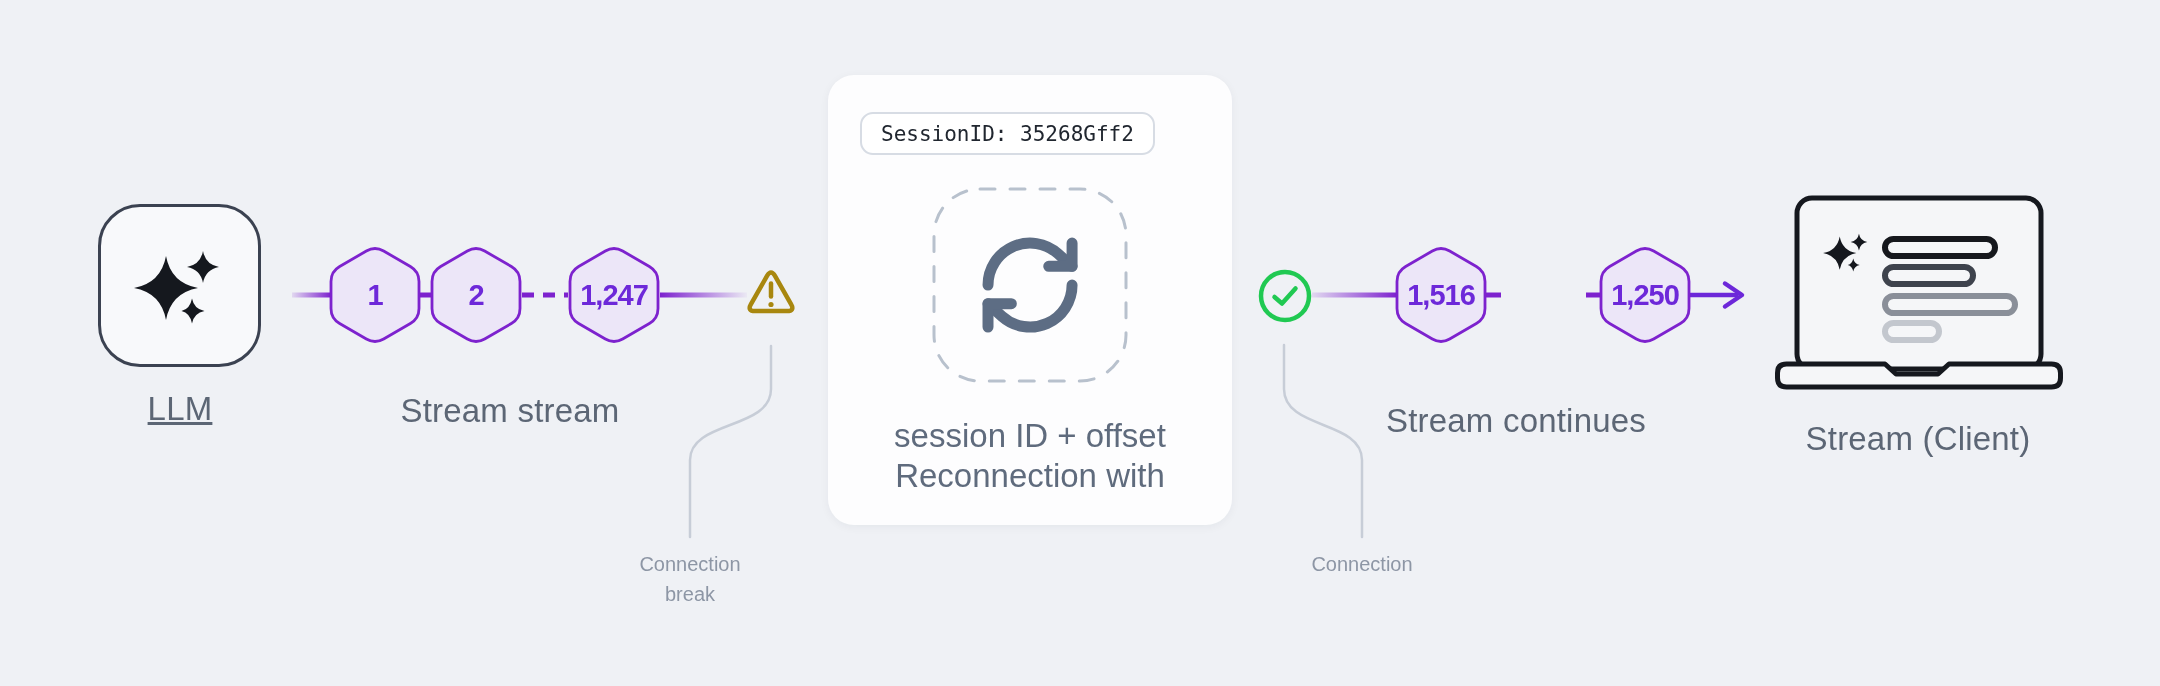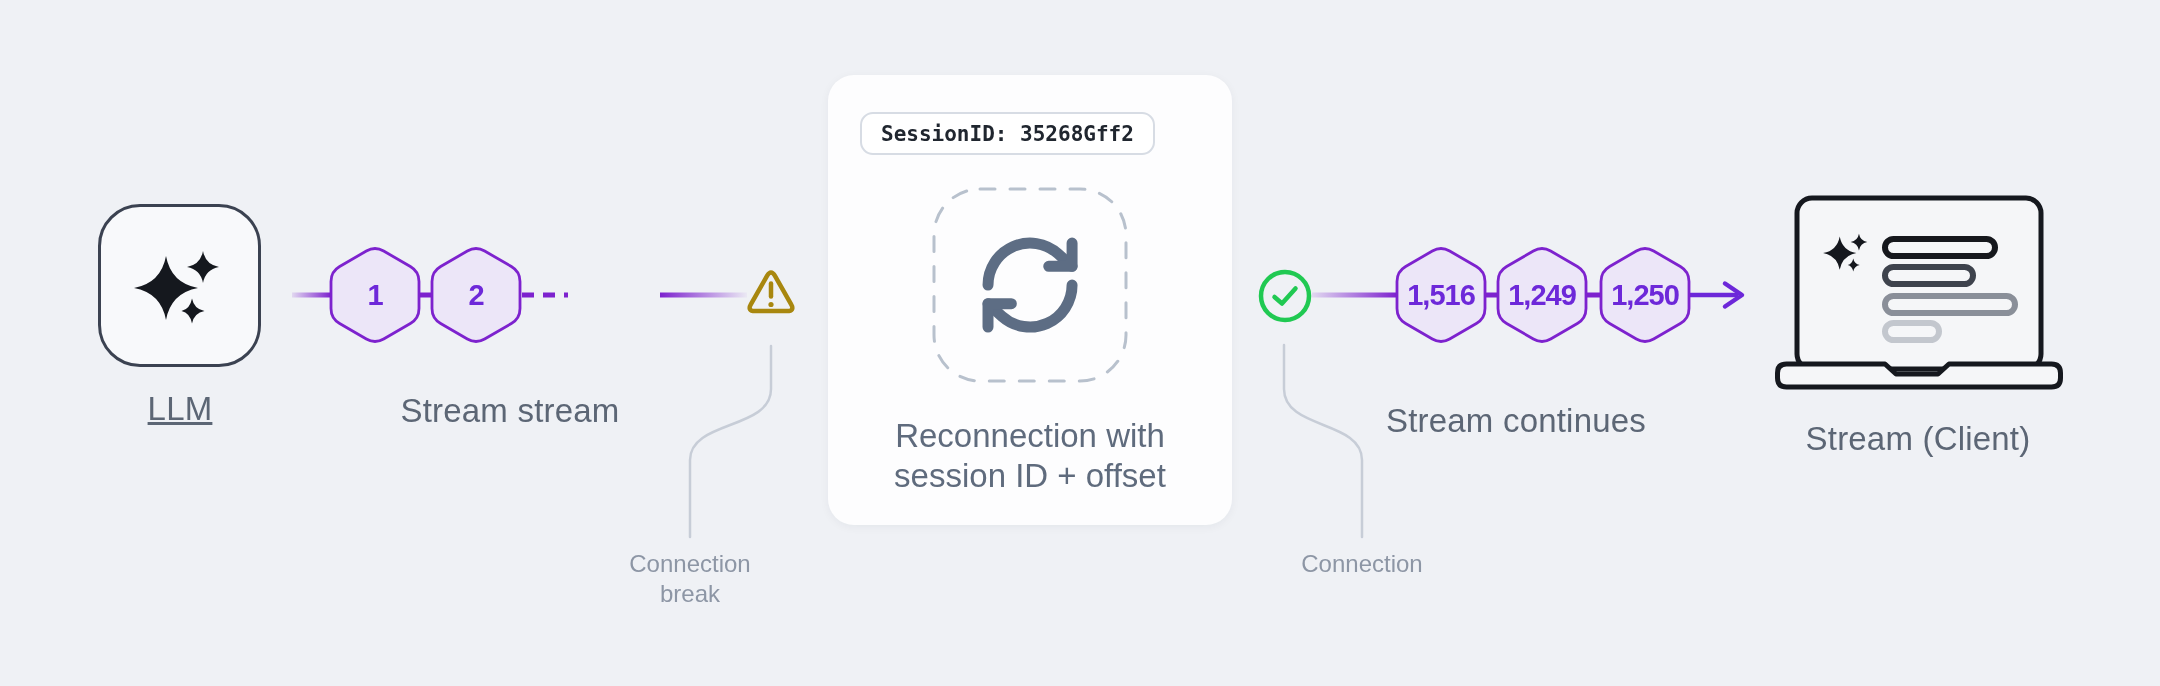--- a/index.html
+++ b/index.html
@@ -3,21 +3,21 @@
 <meta charset="utf-8">
 <style>
   html,body { margin:0; padding:0; background:#eff1f5; }
   .canvas {
     position:relative; width:2160px; height:686px; background:#eff1f5;
     font-family:"Liberation Sans", sans-serif; overflow:hidden;
   }
   .wires { position:absolute; left:0; top:0; }
   .label { position:absolute; text-align:center; }
   .main-label { font-size:33px; color:#5c6675; font-weight:500; letter-spacing:.2px; }
-  .sub-label { font-size:24px; color:#8d96a5; line-height:30px; font-weight:400; }
+  .sub-label { font-size:20px; color:#8d96a5; line-height:30px; font-weight:400; }
   .hex { position:absolute; width:92px; height:100px; top:245px; }
   .hex svg { position:absolute; left:0; top:0; }
   .hex-num {
     position:absolute; left:0; top:0; width:92px; height:100px;
     display:flex; align-items:center; justify-content:center;
     font-size:29px; font-weight:600; color:#6d28d9; letter-spacing:-1px;
   }
   .llm-box {
     position:absolute; left:98px; top:204px; width:163px; height:163px;
     box-sizing:border-box; border:3px solid #3b4251; border-radius:42px;
@@ -26,21 +26,21 @@
   .warn { position:absolute; left:743px; top:265px; }
   .check { position:absolute; left:1257px; top:268px; }
   .card {
     position:absolute; left:828px; top:75px; width:404px; height:450px;
     background:#fdfdfe; border-radius:26px; box-shadow:0 2px 10px rgba(25,35,55,.05);
   }
   .pill {
     position:absolute; left:32px; top:37px; height:43px; box-sizing:border-box;
     border:2px solid #d7dce4; border-radius:13px; background:#ffffff;
     display:flex; align-items:center; padding:0 19px;
-    font-family:"DejaVu Sans Mono", monospace; font-size:21px; font-weight:700;
+    font-family:"DejaVu Sans Mono", monospace; font-size:21px; font-weight:400;
     color:#20262f; white-space:nowrap;
   }
   .dashedbox { position:absolute; left:104px; top:112px; }
   .caption {
     position:absolute; left:0; top:341px; width:404px; text-align:center;
     font-size:33px; line-height:40px; color:#5f6b7d; font-weight:500;
   }
   .laptop { position:absolute; left:1775px; top:192px; }
 </style>
 </head>
@@ -94,20 +94,26 @@
       <path d="M37.35,6.01 Q46,1 54.65,6.01 L81.35,21.49 Q90,26.5 90,36.5 L90,63.5 Q90,73.5 81.35,78.51 L54.65,93.99 Q46,99 37.35,93.99 L10.65,78.51 Q2,73.5 2,63.5 L2,36.5 Q2,26.5 10.65,21.49 Z" fill="#ece6f8" stroke="#7d22ce" stroke-width="2.8"></path>
     </svg>
     <span class="hex-num">1</span>
   </div>
   <div class="hex" style="left:430px;">
     <svg width="92" height="100" viewBox="0 0 92 100">
       <path d="M37.35,6.01 Q46,1 54.65,6.01 L81.35,21.49 Q90,26.5 90,36.5 L90,63.5 Q90,73.5 81.35,78.51 L54.65,93.99 Q46,99 37.35,93.99 L10.65,78.51 Q2,73.5 2,63.5 L2,36.5 Q2,26.5 10.65,21.49 Z" fill="#ece6f8" stroke="#7d22ce" stroke-width="2.8"></path>
     </svg>
     <span class="hex-num">2</span>
   </div>
+  <div class="hex" style="left:568px;">
+    <svg width="92" height="100" viewBox="0 0 92 100">
+      <path d="M37.35,6.01 Q46,1 54.65,6.01 L81.35,21.49 Q90,26.5 90,36.5 L90,63.5 Q90,73.5 81.35,78.51 L54.65,93.99 Q46,99 37.35,93.99 L10.65,78.51 Q2,73.5 2,63.5 L2,36.5 Q2,26.5 10.65,21.49 Z" fill="#ece6f8" stroke="#7d22ce" stroke-width="2.8"></path>
+    </svg>
+    <span class="hex-num">1,247</span>
+  </div>
   <div class="label main-label" style="left:310px; top:392px; width:400px;">Stream stream</div>
 
   <div class="warn">
     <svg width="56" height="54" viewBox="0 0 56 54">
       <path d="M24.03,10.94 Q28,4 31.97,10.94 L48.03,39.06 Q52,46 44,46 L12,46 Q4,46 7.97,39.06 Z" fill="none" stroke="#a8870f" stroke-width="4.5" stroke-linejoin="round"></path>
       <line x1="28" y1="18.5" x2="28" y2="31.5" stroke="#a8870f" stroke-width="4.5" stroke-linecap="round"></line>
       <circle cx="28" cy="39.5" r="2.6" fill="#a8870f"></circle>
     </svg>
   </div>
   <div class="label sub-label" style="left:565px; top:549px; width:250px;">
@@ -122,46 +128,40 @@
     <svg class="dashedbox" width="196" height="196" viewBox="0 0 196 196">
       <rect x="2" y="2" width="192" height="192" rx="46" fill="none" stroke="#b8c1cd" stroke-width="3" stroke-dasharray="15 15" stroke-linecap="round"></rect>
       <g fill="none" stroke="#5d6d84" stroke-width="2.35" stroke-linecap="round" stroke-linejoin="round" transform="translate(42,42) scale(4.67)">
         <path d="M3 12a9 9 0 0 1 15-6.7L21 8"></path>
         <path d="M21 3v5h-5"></path>
         <path d="M21 12a9 9 0 0 1-15 6.7L3 16"></path>
         <path d="M3 21v-5h5"></path>
       </g>
     </svg>
     <div class="caption">
+      <div>session ID + offset</div>
       <div>Reconnection with</div>
-      <div>session ID + offset</div>
     </div>
   </div>
 
   <div class="check">
     <svg width="56" height="56" viewBox="0 0 56 56">
       <circle cx="28" cy="28" r="24" fill="none" stroke="#20c952" stroke-width="4.5"></circle>
       <path d="M17.5,29 L25,35.5 L38.5,20.5" fill="none" stroke="#20c952" stroke-width="4.5" stroke-linecap="round" stroke-linejoin="round"></path>
     </svg>
   </div>
   <div class="label sub-label" style="left:1237px; top:549px; width:250px;">
     <div>Connection</div>
   </div>
 
   <div class="hex" style="left:1395px;">
     <svg width="92" height="100" viewBox="0 0 92 100">
       <path d="M37.35,6.01 Q46,1 54.65,6.01 L81.35,21.49 Q90,26.5 90,36.5 L90,63.5 Q90,73.5 81.35,78.51 L54.65,93.99 Q46,99 37.35,93.99 L10.65,78.51 Q2,73.5 2,63.5 L2,36.5 Q2,26.5 10.65,21.49 Z" fill="#ece6f8" stroke="#7d22ce" stroke-width="2.8"></path>
     </svg>
     <span class="hex-num">1,516</span>
-  </div>
-  <div class="hex" style="left:1496px;">
-    <svg width="92" height="100" viewBox="0 0 92 100">
-      <path d="M37.35,6.01 Q46,1 54.65,6.01 L81.35,21.49 Q90,26.5 90,36.5 L90,63.5 Q90,73.5 81.35,78.51 L54.65,93.99 Q46,99 37.35,93.99 L10.65,78.51 Q2,73.5 2,63.5 L2,36.5 Q2,26.5 10.65,21.49 Z" fill="#ece6f8" stroke="#7d22ce" stroke-width="2.8"></path>
-    </svg>
-    <span class="hex-num">1,249</span>
   </div>
   <div class="hex" style="left:1599px;text-align:right;">
     <svg width="92" height="100" viewBox="0 0 92 100">
       <path d="M37.35,6.01 Q46,1 54.65,6.01 L81.35,21.49 Q90,26.5 90,36.5 L90,63.5 Q90,73.5 81.35,78.51 L54.65,93.99 Q46,99 37.35,93.99 L10.65,78.51 Q2,73.5 2,63.5 L2,36.5 Q2,26.5 10.65,21.49 Z" fill="#ece6f8" stroke="#7d22ce" stroke-width="2.8"></path>
     </svg>
     <span class="hex-num">1,250</span>
   </div>
   <div class="label main-label" style="left:1316px; top:402px; width:400px;">Stream continues</div>
 
   <svg class="laptop" width="288" height="200" viewBox="0 0 288 200">

